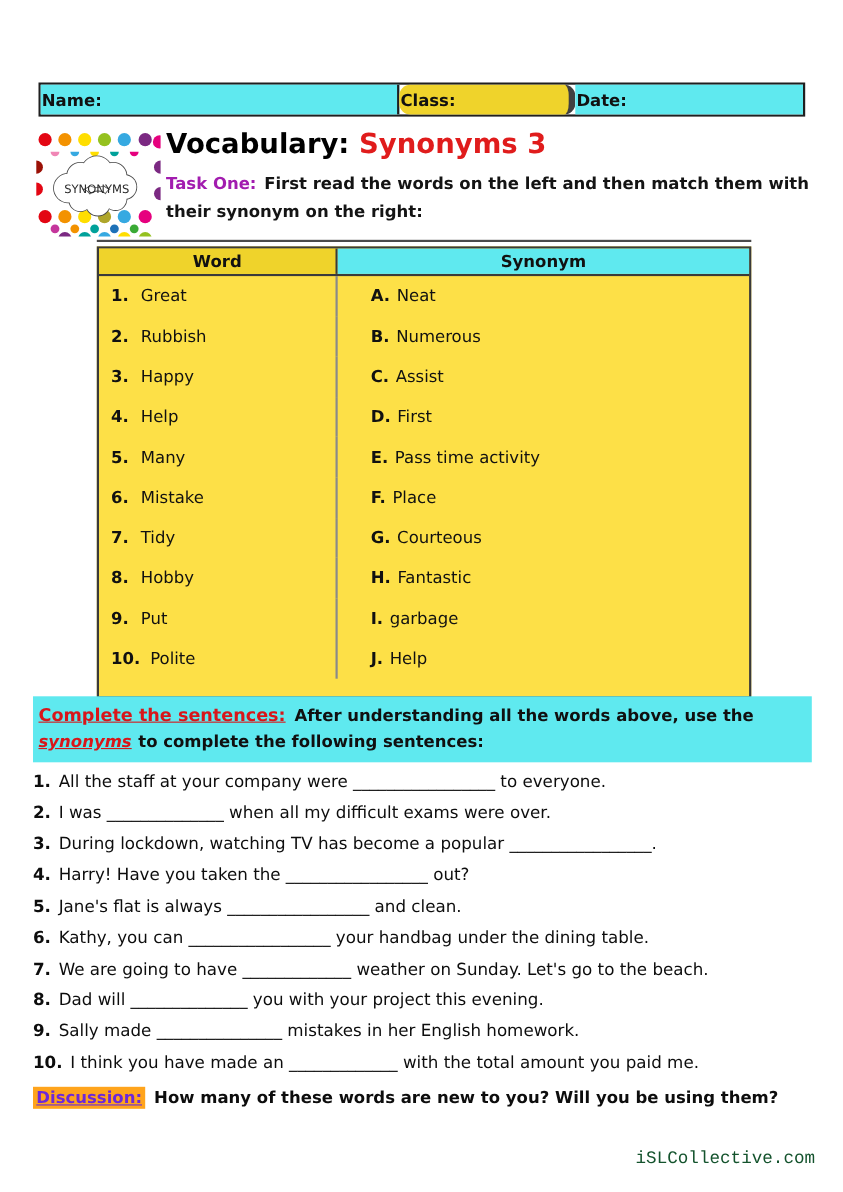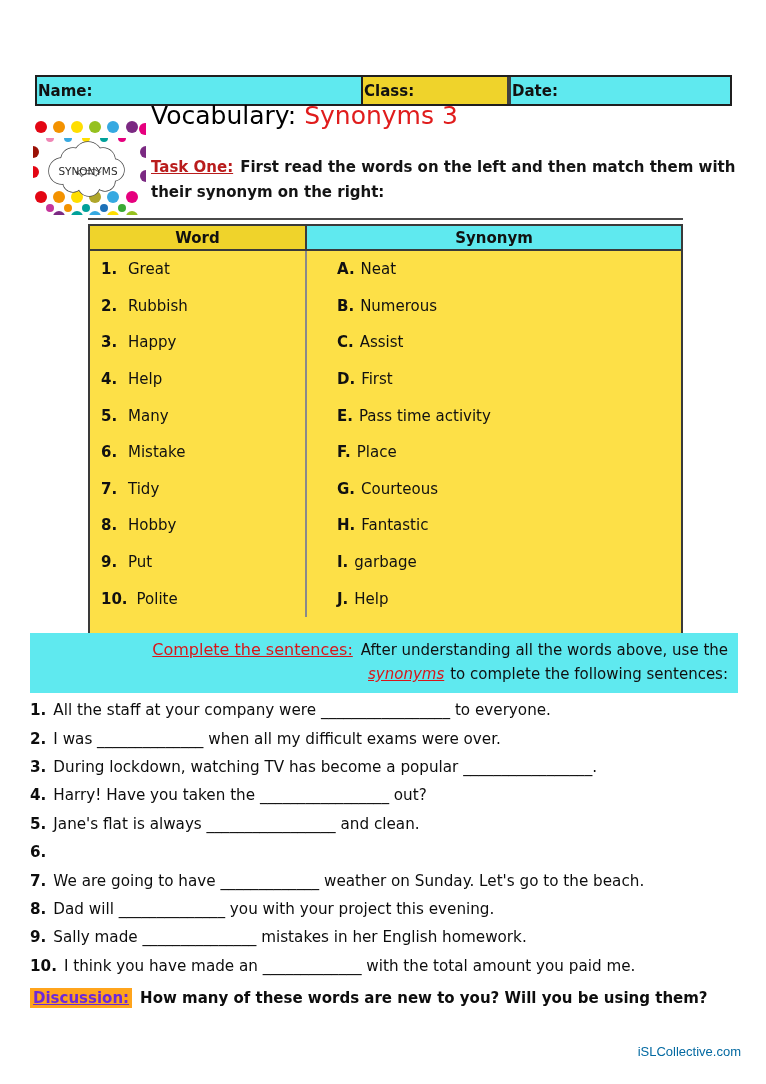--- a/index.html
+++ b/index.html
@@ -4,69 +4,69 @@
 <style>
   html,body{margin:0;padding:0;background:#ffffff;}
   .page{position:relative;width:766px;height:1084px;background:#ffffff;overflow:hidden;
         font-family:"DejaVu Sans","Liberation Sans",sans-serif;color:#111;}
 
   
   .info-bar{position:absolute;left:35px;top:75px;width:697px;height:31px;display:flex;
             border:2px solid #1f1f1f;box-sizing:border-box;font-weight:bold;font-size:15px;}
   .info-cell{display:flex;align-items:center;padding-left:1px;box-sizing:border-box;}
   .cell-name{width:326px;background:#5FE9EF;border-right:2px solid #1f1f1f;}
-  .cell-class{width:148px;background:#EFD32B;border-right:4px solid #404040;}
+  .cell-class{width:160px;background:#EFD32B;border-right:6px solid #404040;border-radius:10px;}
   .cell-date{flex:1;background:#5FE9EF;}
 
   
   .logo{position:absolute;left:33px;top:119px;width:113px;height:96px;}
 
   
-  .title{position:absolute;left:151px;top:101px;margin:0;font-size:25px;font-weight:normal;color:#000;}
+  .title{position:absolute;left:151px;top:116px;margin:0;font-size:25px;font-weight:bold;color:#000;}
   .title .accent{color:#E01C1C;}
   .task{position:absolute;left:151px;top:155px;width:612px;margin:0;font-size:15px;
         font-weight:bold;line-height:25px;color:#141414;}
-  .task-label{color:#b91c1c;text-decoration:underline;margin-right:7px;text-align:center;}
+  .task-label{color:#a21caf;margin-right:7px;text-align:center;}
 
   
   .table-topline{position:absolute;left:88px;top:218px;width:595px;border-top:2px solid #4a4a4a;}
   .match-table{position:absolute;left:88px;top:224px;width:595px;box-sizing:border-box;
                border:2px solid #3a3a3a;background:#fde047;padding-bottom:16px;}
   .mt-header{display:flex;height:23px;border-bottom:2px solid #3a3a3a;font-weight:bold;font-size:15px;}
   .mt-h-word{width:217px;background:#EFD32B;border-right:2px solid #3a3a3a;box-sizing:border-box;
              display:flex;align-items:center;justify-content:center;}
   .mt-h-syn{flex:1;background:#5FE9EF;display:flex;align-items:center;justify-content:center;}
   .mt-row{display:flex;height:36.6px;font-size:15px;}
   .mt-word{width:217px;border-right:2px solid #8a8a8a;box-sizing:border-box;display:flex;
            align-items:center;padding-left:11px;}
   .mt-syn{flex:1;display:flex;align-items:center;padding-left:30px;}
   .mt-num{font-weight:bold;margin-right:9px;min-width:18px;}
   .mt-letter{font-weight:bold;margin-right:6px;}
 
   
   .complete-block{position:absolute;left:30px;top:633px;width:708px;box-sizing:border-box;
-                  background:#5FE9EF;padding:5px 10px 7px 18px;font-size:15px;font-weight:normal;
-                  line-height:24px;color:#101010;text-align:right;}
+                  background:#5FE9EF;padding:5px 10px 7px 5px;font-size:15px;font-weight:bold;
+                  line-height:24px;color:#101010;}
   .complete-heading{color:#D8161A;text-decoration:underline;margin-right:8px;font-size:16px;}
   .complete-em{color:#D8161A;font-style:italic;text-decoration:underline;margin-right:6px;}
 
   
   .sentences{position:absolute;left:30px;top:696px;width:726px;font-size:15.2px;color:#0d0d0d;}
   .sentence{height:28.4px;display:flex;align-items:center;white-space:pre;}
   .s-num{font-weight:bold;margin-right:7px;}
   .s-text{white-space:pre;}
 
   
   .discussion{position:absolute;left:30px;top:989px;font-size:15px;font-weight:bold;color:#0d0d0d;}
   .discussion-label{background:#FFA41C;color:#6d28d9;text-decoration:underline;
                     padding:1px 3px;margin-right:8px;}
 
   
-  .footer{position:absolute;right:25px;top:1044px;font-size:13px;color:#0369a1;
-          font-family:Liberation Sans, sans-serif;}
+  .footer{position:absolute;right:25px;top:1044px;font-size:16px;color:#14532d;
+          font-family:Liberation Mono, monospace;}
 </style>
 </head>
 <body>
 
 <div class="page">
 
   <div class="info-bar">
     <div class="info-cell cell-name">
       <span>Name:</span>
     </div>
@@ -264,21 +264,21 @@
       <span class="complete-em">synonyms</span><span>to complete the following sentences:</span>
     </div>
   </div>
 
   <div class="sentences">
     <div class="sentence"><span class="s-num">1.</span><span class="s-text">All the staff at your company were _________________ to everyone.</span></div>
     <div class="sentence"><span class="s-num">2.</span><span class="s-text">I was ______________ when all my difficult exams were over.</span></div>
     <div class="sentence"><span class="s-num">3.</span><span class="s-text">During lockdown, watching TV has become a popular _________________.</span></div>
     <div class="sentence"><span class="s-num">4.</span><span class="s-text">Harry! Have you taken the _________________ out?</span></div>
     <div class="sentence"><span class="s-num">5.</span><span class="s-text">Jane's flat is always _________________ and clean.</span></div>
-    <div class="sentence"><span class="s-num">6.</span></div>
+    <div class="sentence"><span class="s-num">6.</span><span class="s-text">Kathy, you can _________________ your handbag under the dining table.</span></div>
     <div class="sentence"><span class="s-num">7.</span><span class="s-text">We are going to have _____________ weather on Sunday. Let's go to the beach.</span></div>
     <div class="sentence"><span class="s-num">8.</span><span class="s-text">Dad will ______________ you with your project this evening.</span></div>
     <div class="sentence"><span class="s-num">9.</span><span class="s-text">Sally made _______________ mistakes in her English homework.</span></div>
     <div class="sentence"><span class="s-num">10.</span><span class="s-text">I think you have made an _____________ with the total amount you paid me.</span></div>
   </div>
 
   <div class="discussion">
     <span class="discussion-label">Discussion:</span><span>How many of these words are new to you? Will you be using them?</span>
   </div>
 

